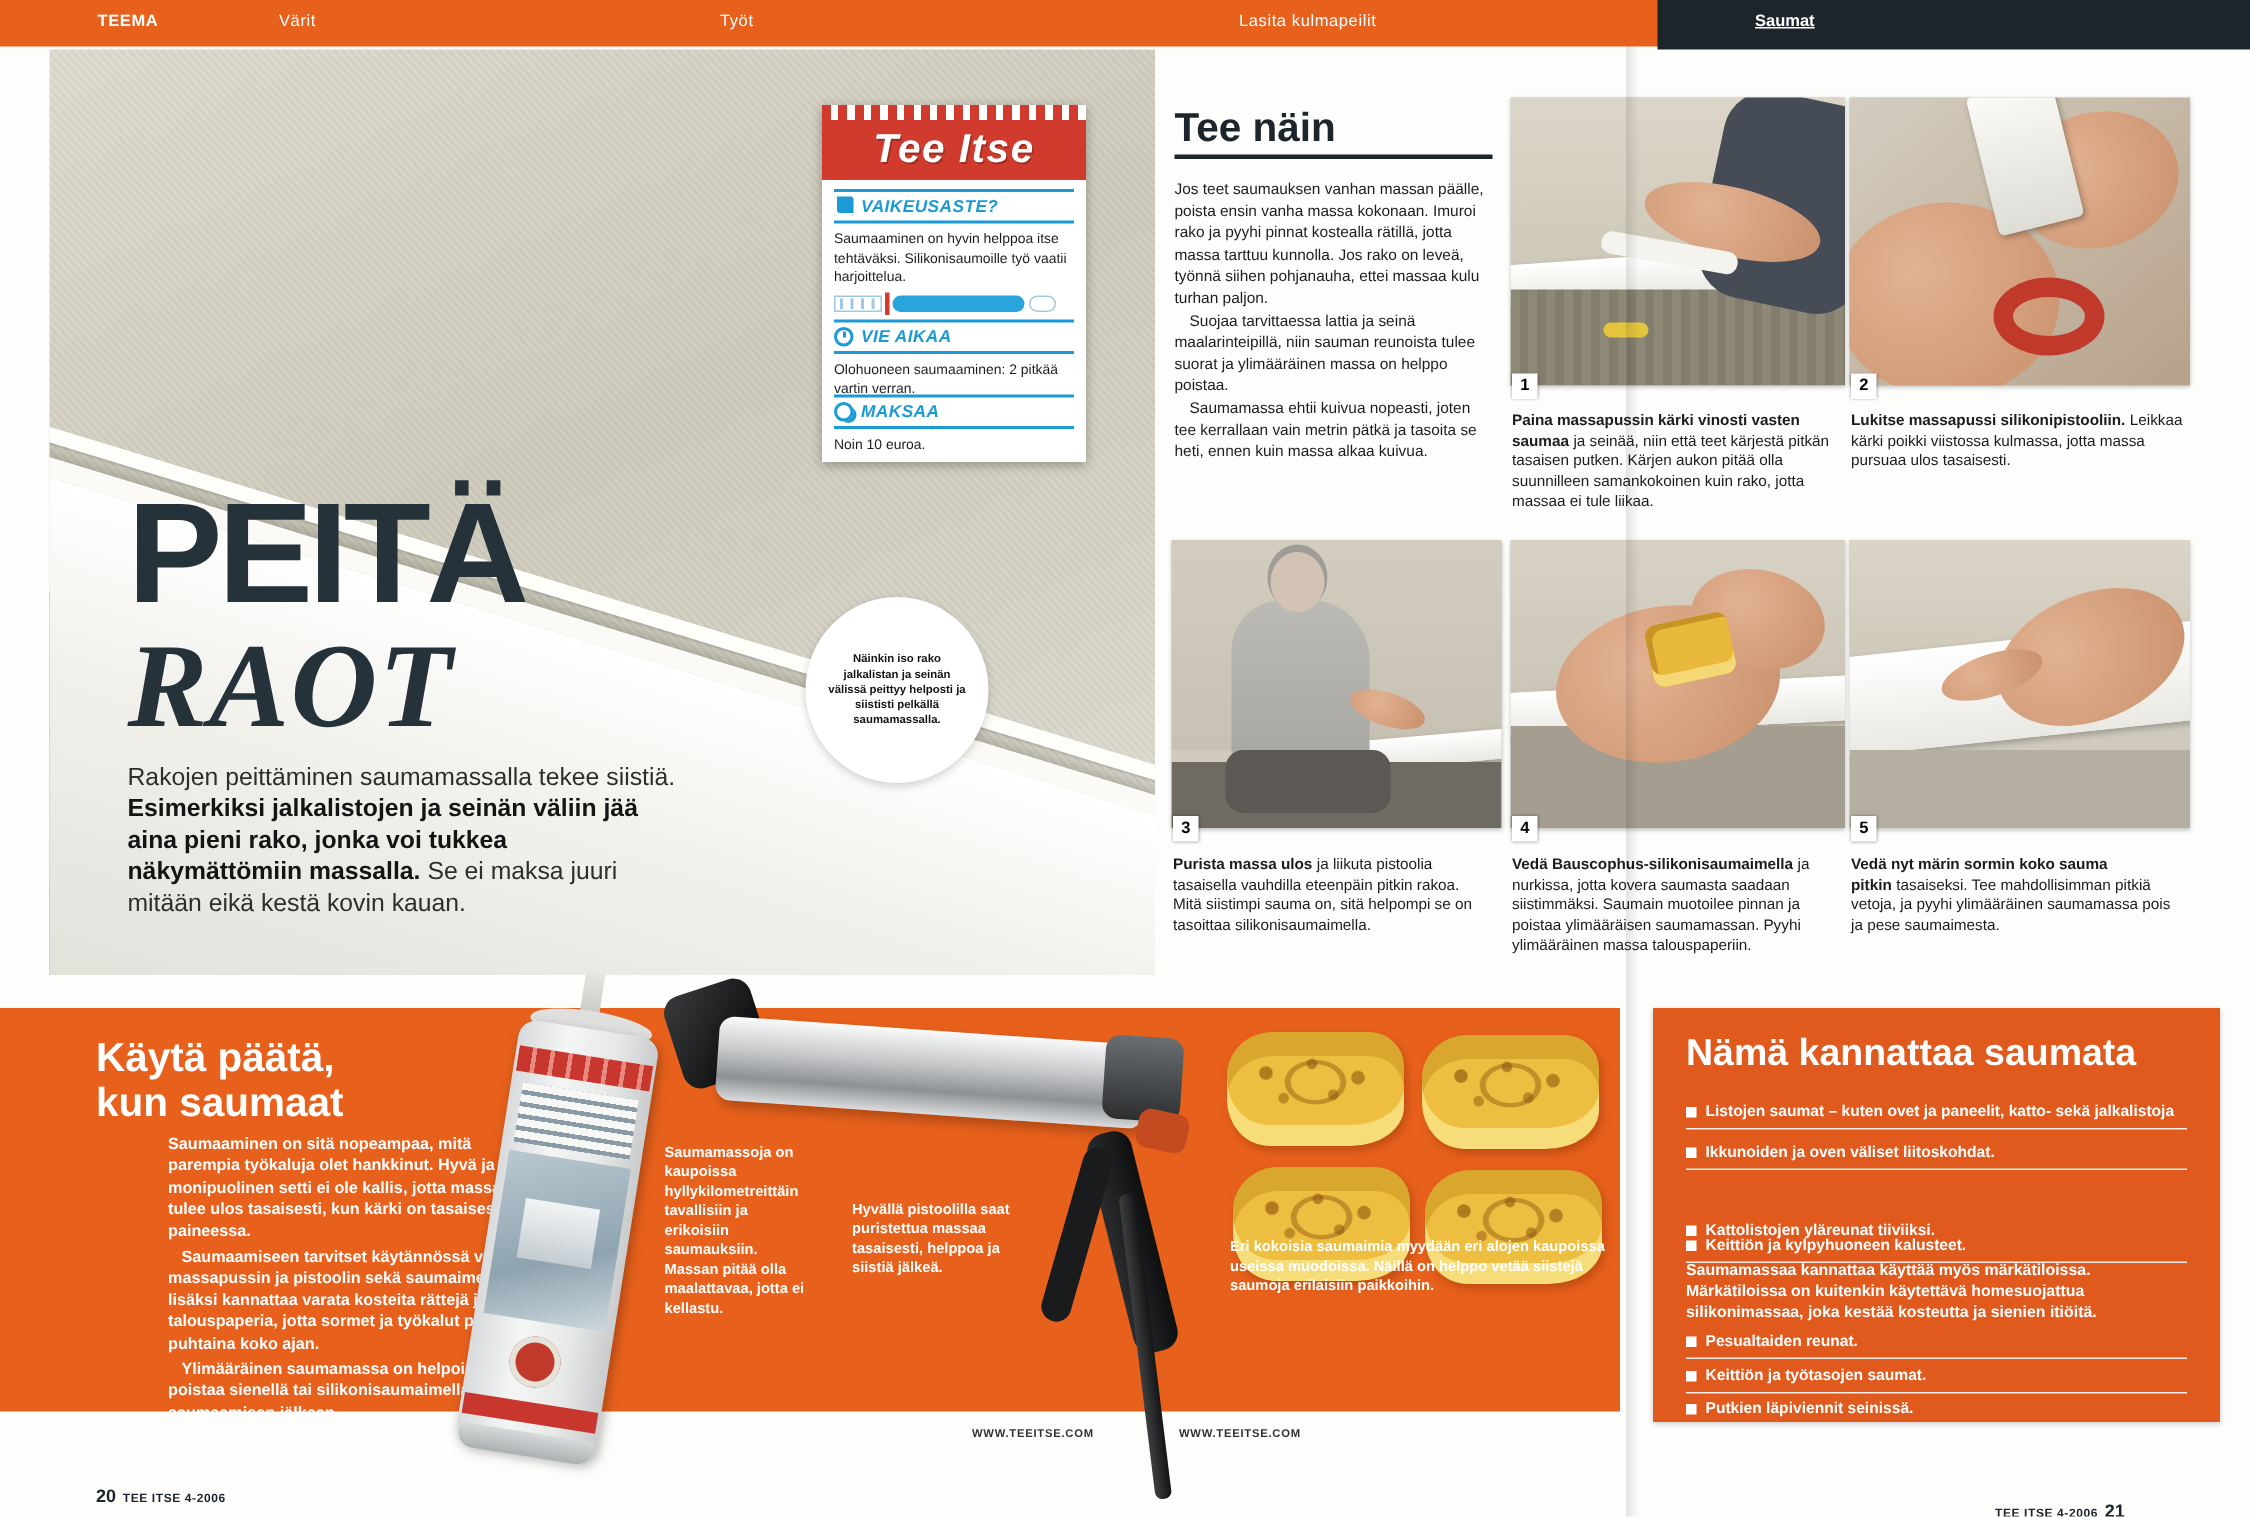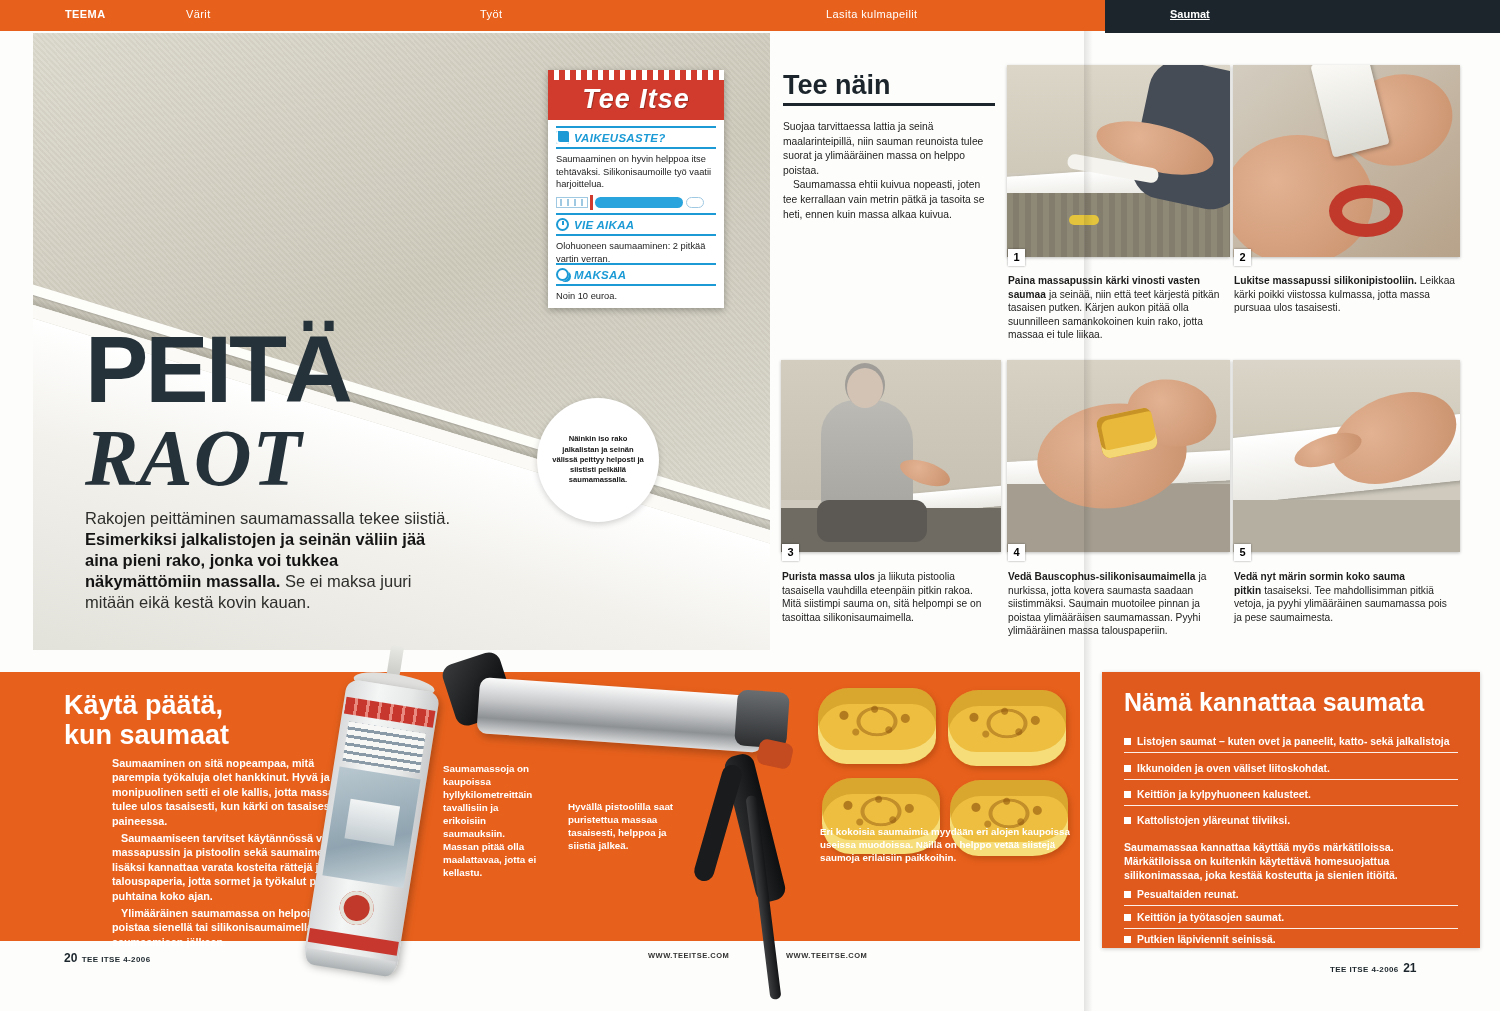--- a/index.html
+++ b/index.html
@@ -135,21 +135,21 @@
     box-shadow:inset 0 -14px 0 #f6dd7a, inset 0 16px 0 #d9a62e, 2px 3px 6px rgba(120,40,0,.35);
     background-image:
       radial-gradient(circle at 22% 36%, rgba(146,86,12,.65) 0 4px, transparent 5px),
       radial-gradient(circle at 48% 28%, rgba(146,86,12,.6) 0 3px, transparent 4px),
       radial-gradient(circle at 74% 40%, rgba(146,86,12,.6) 0 4px, transparent 5px),
       radial-gradient(circle at 60% 55%, rgba(146,86,12,.55) 0 3px, transparent 4px),
       radial-gradient(circle at 32% 58%, rgba(146,86,12,.5) 0 3px, transparent 4px),
       radial-gradient(ellipse at 50% 44%, transparent 0 16px, rgba(150,95,20,.5) 17px 20px, transparent 21px); }
 
   
-  .foot { color:#1B252B; }
+  .foot { color:#1B252B;margin-top:40px; }
   .foot-url { font-size:7.5px; font-weight:bold; letter-spacing:.5px; color:#333; }
   .gutter { left:1084px; top:31px; width:16px; height:980px;
     background:linear-gradient(90deg, rgba(0,0,0,.10), rgba(0,0,0,0) 55%); }
 </style>
 </head>
 <body>
 
 <div class="abs topbar"></div>
 <span class="abs topbar-item" style="left:65px">TEEMA</span>
 <span class="abs topbar-item" style="left:186px; font-weight:normal">Värit</span>
@@ -206,20 +206,21 @@
       <span class="ib-ic ic-money"></span>
       <span>MAKSAA</span>
     </div>
     <div class="ib-text">Noin 10 euroa.</div>
   </div>
 </div>
 
 <div class="abs howto-title">Tee näin</div>
 <div class="abs howto-rule"></div>
 <div class="abs howto-body">
+  <div>Jos teet saumauksen vanhan massan päälle, poista ensin vanha massa kokonaan. Imuroi rako ja pyyhi pinnat kostealla rätillä, jotta massa tarttuu kunnolla. Jos rako on leveä, työnnä siihen pohjanauha, ettei massaa kulu turhan paljon.</div>
   <div>Suojaa tarvittaessa lattia ja seinä maalarinteipillä, niin sauman reunoista tulee suorat ja ylimääräinen massa on helppo poistaa.</div>
   <div>Saumamassa ehtii kuivua nopeasti, joten tee kerrallaan vain metrin pätkä ja tasoita se heti, ennen kuin massa alkaa kuivua.</div>
 </div>
 
 <div class="abs photo" style="left:1007px; top:65px; width:223px; height:192px">
   <div class="p-wall" style="height:108px; background:linear-gradient(#dcd6c8,#cfc9ba)"></div>
   <div class="p-base" style="left:-8px; top:104px; width:240px; height:28px; transform:rotate(-4deg)"></div>
   <div style="left:0; top:128px; width:223px; height:64px; background:repeating-linear-gradient(90deg,#8e8877 0 6px,#837d6d 6px 12px)"></div>
   <div style="right:-20px; top:0; width:110px; height:140px; background:#454c56; border-radius:30px; transform:rotate(12deg)"></div>
   <div class="skin" style="left:88px; top:60px; width:120px; height:46px; transform:rotate(14deg)"></div>
@@ -324,21 +325,21 @@
 <div class="abs w-caption" style="left:820px; top:825px; width:252px">Eri kokoisia saumaimia myydään eri alojen kaupoissa useissa muodoissa. Näillä on helppo vetää siistejä saumoja erilaisiin paikkoihin.</div>
 
 <div class="abs box-right"></div>
 <div class="abs cl-title">Nämä kannattaa saumata</div>
 <div class="abs cl-item" style="top:736px">
   <span class="sq"></span><span>Listojen saumat – kuten ovet ja paneelit, katto- sekä jalkalistoja</span>
 </div>
 <div class="abs cl-item" style="top:763px">
   <span class="sq"></span><span>Ikkunoiden ja oven väliset liitoskohdat.</span>
 </div>
-<div class="abs cl-item" style="top:789px">
+<div class="abs cl-item" style="top:825px">
   <span class="sq"></span><span>Keittiön ja kylpyhuoneen kalusteet.</span>
 </div>
 <div class="abs cl-item norule" style="top:815px">
   <span class="sq"></span><span>Kattolistojen yläreunat tiiviiksi.</span>
 </div>
 <div class="abs cl-para">Saumamassaa kannattaa käyttää myös märkätiloissa. Märkätiloissa on kuitenkin käytettävä homesuojattua silikonimassaa, joka kestää kosteutta ja sienien itiöitä.</div>
 <div class="abs cl-item" style="top:889px">
   <span class="sq"></span><span>Pesualtaiden reunat.</span>
 </div>
 <div class="abs cl-item" style="top:912px">

